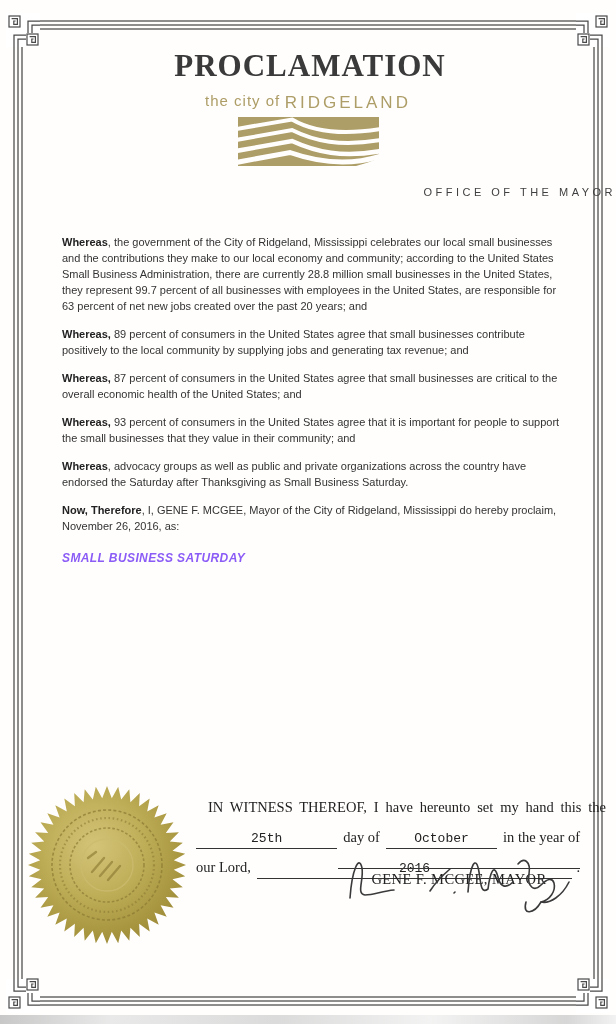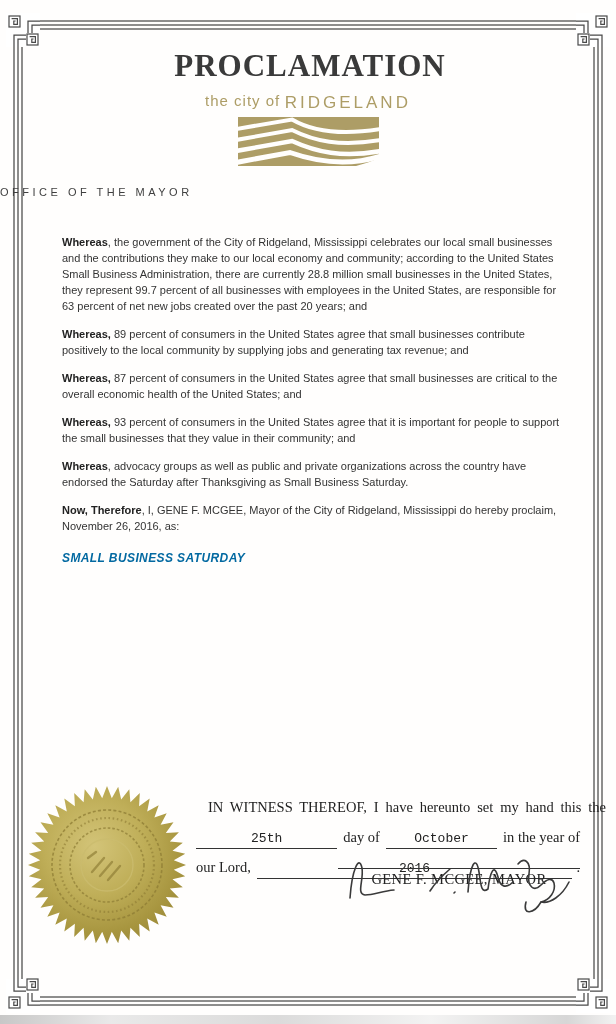--- a/index.html
+++ b/index.html
@@ -30,34 +30,34 @@
     font-size:15px;color:#ad9d66;letter-spacing:1px;
     vertical-align:2px;
   }
   .logo-city{
     font-size:17px;color:#ad9d66;letter-spacing:3px;font-weight:500;
   }
   .logo-waves{display:block;margin:4px auto 0 auto;}
 
   .office-line{
     position:absolute;top:186px;left:0;width:616px;
-    text-align:left;
+    text-align:right;
     font-size:11px;letter-spacing:3.5px;color:#3f3f3f;
   }
 
   .body-text{
     position:absolute;top:234px;left:62px;width:500px;
     font-size:11px;line-height:16px;color:#333;
   }
   .body-text p{margin:0 0 12px 0;text-align:left;}
   .body-text b{color:#222;}
   .center-title{
     text-align:left;
     font-weight:bold;font-style:italic;
-    font-size:12px;letter-spacing:.4px;color:#0369a1;
+    font-size:12px;letter-spacing:.4px;color:#8b5cf6;
     margin:16px 0 14px 0 !important;
   }
 
   .witness-row{
     position:absolute;left:24px;top:778px;width:558px;height:170px;
   }
   .seal-wrap{position:absolute;left:2px;top:6px;width:162px;height:162px;}
   .witness-text{
     position:absolute;left:172px;top:14px;width:384px;
     font-family:"Liberation Serif",serif;

